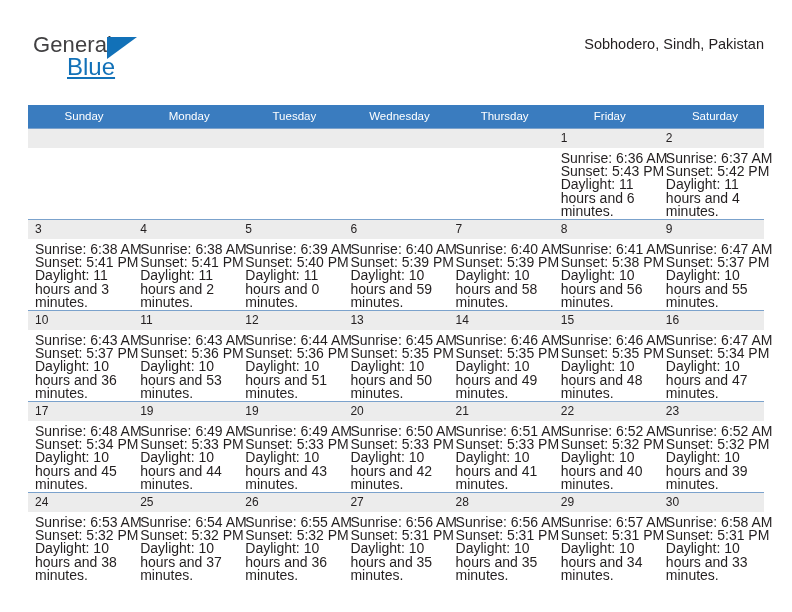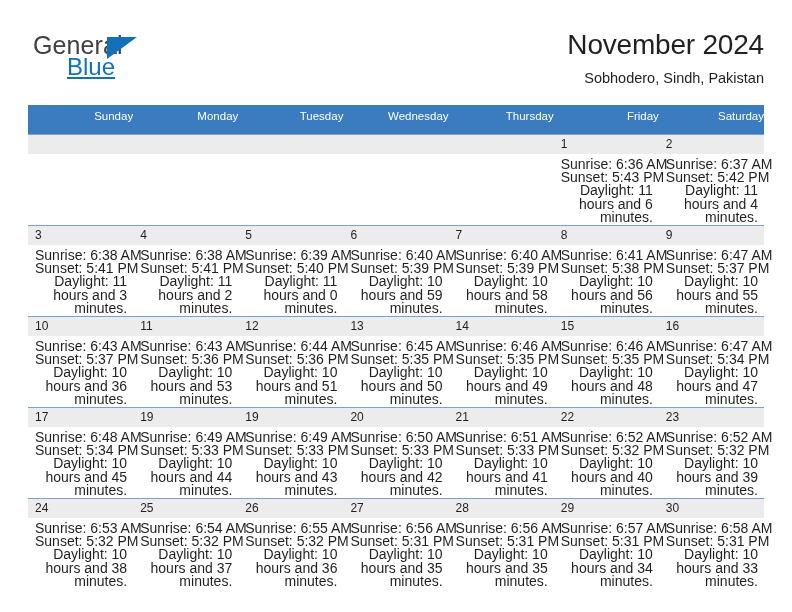--- a/index.html
+++ b/index.html
@@ -31,21 +31,21 @@
     height: 66px;
   }
   .logo {
     position: absolute;
     left: 5px;
     top: 4px;
     width: 150px;
     height: 56px;
   }
   .logo-general {
-    font-size: 25px;
+    font-size: 22px;
     line-height: 26px;
     color: #414042;
     letter-spacing: 0.1px;
     font-family: "Liberation Sans", sans-serif;
   }
   .logo-blue {
     font-size: 24px;
     line-height: 24px;
     color: #1271b8;
     margin-left: 34px;
@@ -91,22 +91,22 @@
     top: 105px;
     width: 736px;
     border-collapse: collapse;
     table-layout: fixed;
   }
   .calendar th {
     background: #3a7cbf;
     color: #ffffff;
     font-size: 11.5px;
     font-weight: normal;
-    text-align: right;
-    padding: 5px 0 12px 7px;
+    text-align: center;
+    padding: 5px 0 6px 7px;
     height: 11px;
     border: none;
   }
   .calendar td {
     vertical-align: top;
     padding: 0;
     border: none;
     border-top: 1px solid #7ba2cc;
     height: 90px;
     width: 105.14px;
@@ -127,38 +127,36 @@
     padding: 4px 6px 0 7px;
     font-size: 14px;
     line-height: 13.2px;
     color: #231f20;
   }
   .cell-body div {
     white-space: nowrap;
   }
   .cell-body .daylight {
     white-space: normal;
-    text-align: right;
   }
 </style>
 </head>
 <body>
 
 <div class="page">
 
   <div class="header">
 
     <div class="logo">
       <span class="logo-general">General</span>
       <span class="logo-tri"></span>
       <span class="logo-blue">Blue</span>
     </div>
 
     <div class="title-wrap">
-      <h1 class="cal-title">November 2024</h1>
       <p class="cal-subtitle">Sobhodero, Sindh, Pakistan</p>
     </div>
 
   </div>
 
   <table class="calendar">
     <thead>
       <tr id="weekday-row">
           <th>Sunday</th>
           <th>Monday</th>

